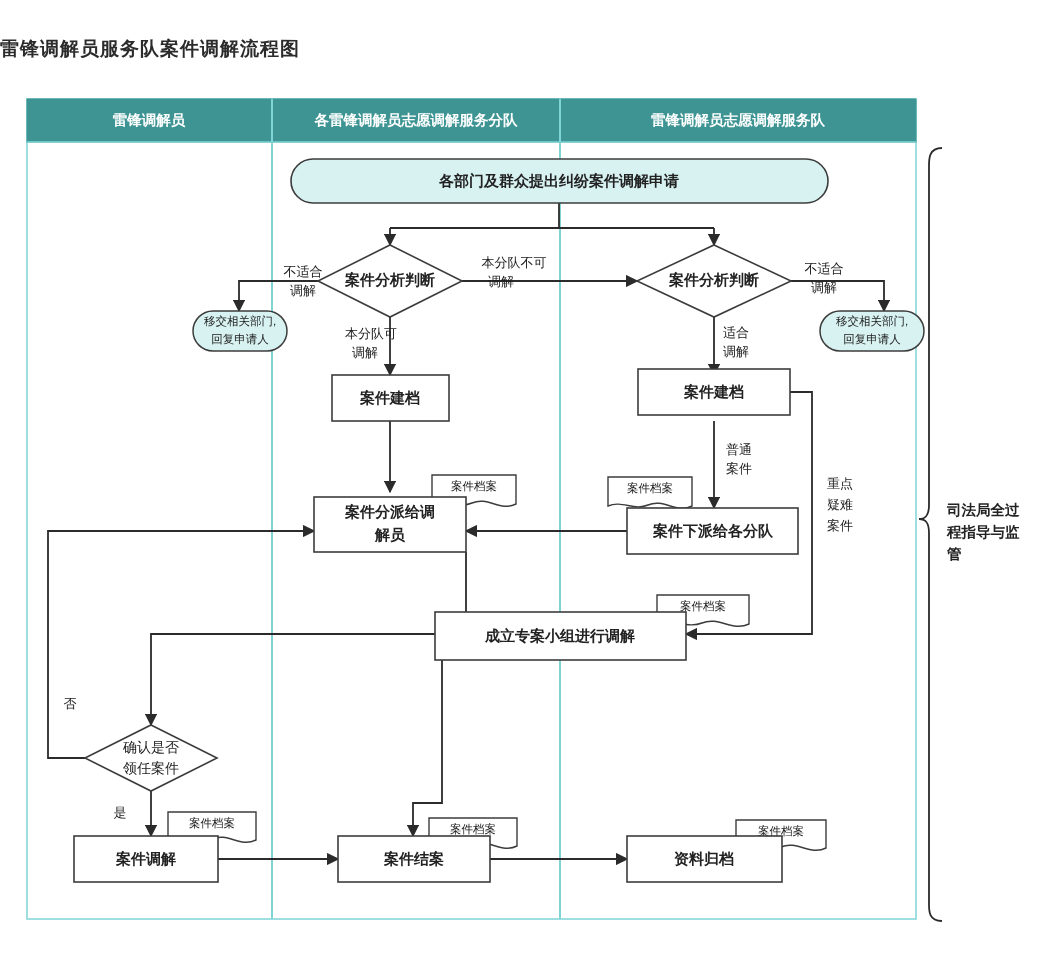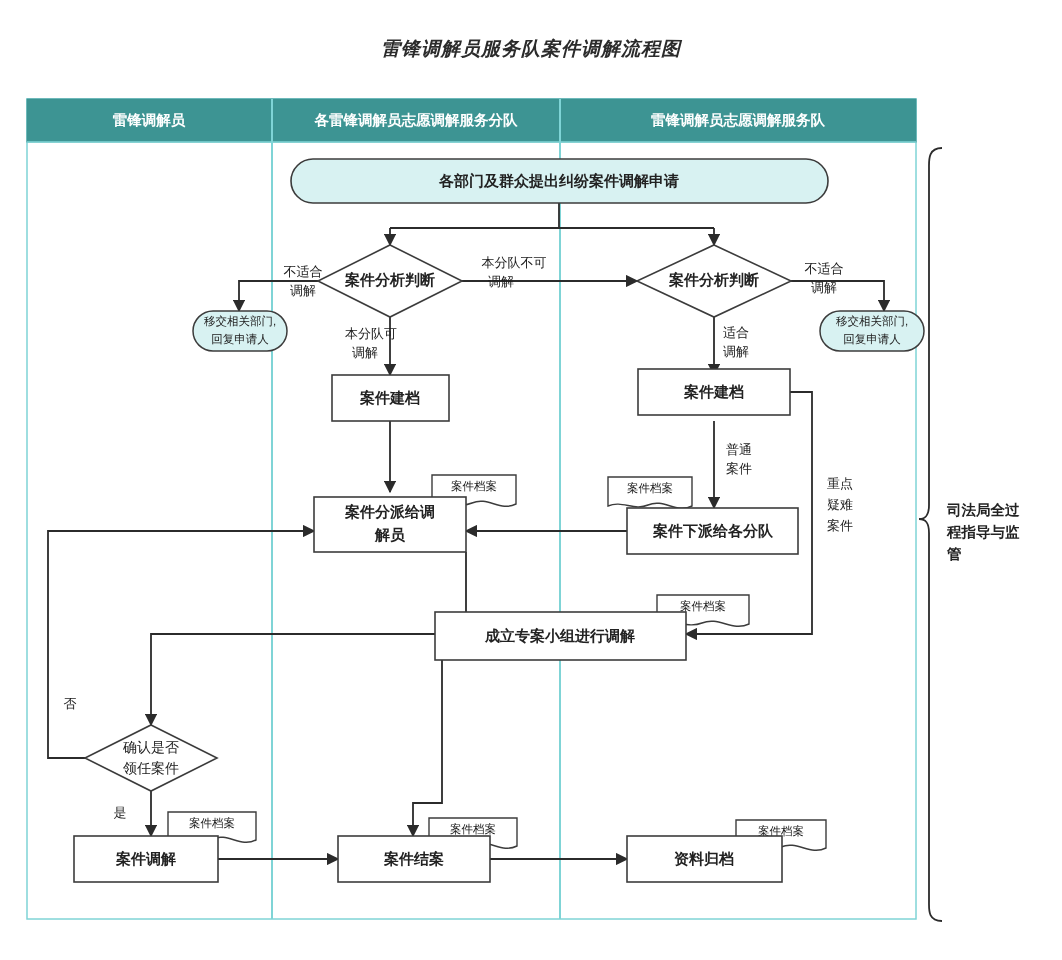--- a/index.html
+++ b/index.html
@@ -1,20 +1,20 @@
 <!DOCTYPE html>
 <html><head>
 <meta charset="utf-8">
 <style>
   html,body{margin:0;padding:0;background:#ffffff;}
   body{width:1062px;height:960px;font-family:"Liberation Sans","DejaVu Sans",sans-serif;}
   #root{position:relative;width:1062px;height:960px;overflow:hidden;}
   #title{
-    position:absolute;left:0;top:36px;width:1062px;text-align:center;
-    font-size:19px;font-weight:bold;color:#2b2b2b;letter-spacing:1px;font-style:italic;
+    position:absolute;left:0;top:36px;width:1062px;text-align:left;
+    font-size:19px;font-weight:bold;color:#2b2b2b;letter-spacing:1px;
   }
   svg{position:absolute;left:0;top:0;}
   .lane-hd{font-size:14.5px;font-weight:bold;fill:#ffffff;}
   .node-t{font-size:15px;font-weight:bold;fill:#222222;}
   .node-t-sm{font-size:14px;fill:#222222;}
   .edge-lbl{font-size:13px;fill:#1c1c1c;}
   .doc-lbl{font-size:11.5px;fill:#222222;}
   .brace-lbl{font-size:14.5px;font-weight:bold;fill:#222222;}
   text{font-family:"Liberation Sans","DejaVu Sans",sans-serif;dominant-baseline:middle;}
 </style>

